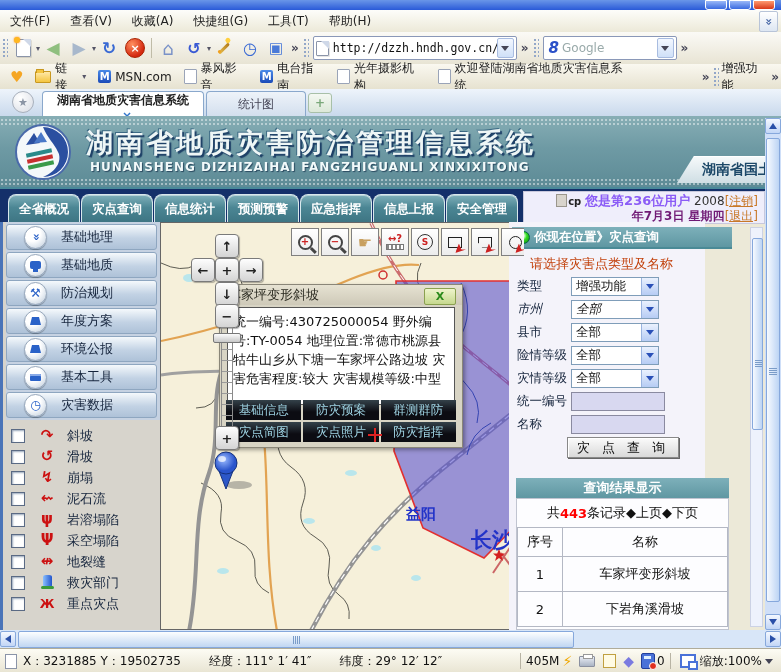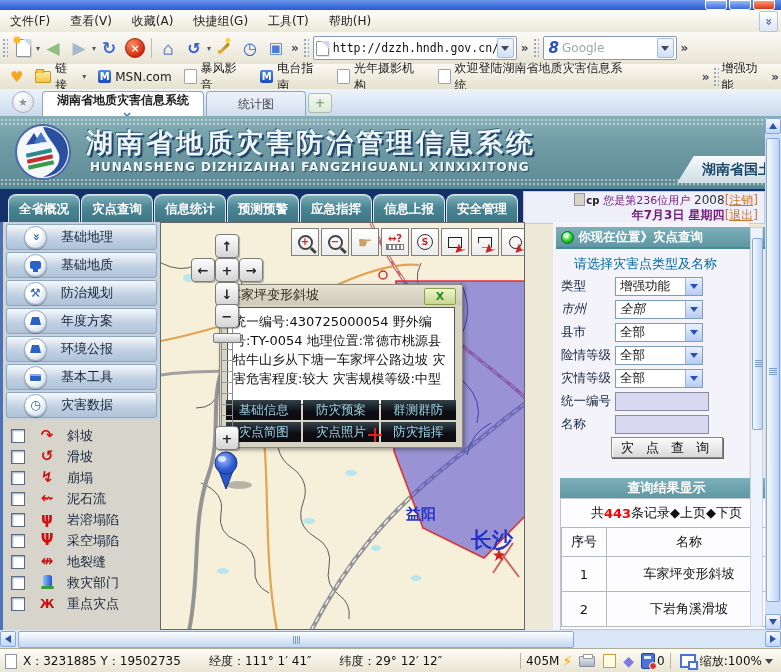--- a/index.html
+++ b/index.html
@@ -76,21 +76,21 @@
           clip-path:polygon(14% 0,100% 0,100% 100%,0 100%);display:flex;align-items:center;justify-content:center;
           color:#1c4868;font-weight:bold;font-size:14px;border-top:1px solid #fff;}
   
   .navbar{left:0;top:187px;width:781px;height:35px;background:#14306a;border-top:2px solid #4a8a9a;box-sizing:border-box;padding-left:40px;}
   .navbtn{position:absolute;top:5px;height:28px;width:70px;background:linear-gradient(#7fb0ba,#4b8694 45%,#3d7482);
           border:1px solid #d8e8ec;border-bottom:none;border-radius:8px 8px 0 0;color:#fff;font-weight:bold;font-size:12.5px;
           display:flex;align-items:center;justify-content:center;box-shadow:inset 0 1px 0 rgba(255,255,255,.45);}
   .userarea{position:absolute;left:523px;top:2px;width:242px;height:33px;background:#efeefb;border:1px solid #c8c8dc;
             box-sizing:border-box;text-align:right;padding:1px 6px 0 0;line-height:15px;white-space:nowrap;}
   .ubox{display:inline-block;width:9px;height:11px;background:#d8d4cc;border:1px solid #9a968c;vertical-align:-2px;margin-right:1px;}
-  .ucp{font-size:10px;font-weight:bold;color:#222;} .uvisitor{font-size:11px;font-weight:normal;color:#701a75;}
+  .ucp{font-size:10px;font-weight:bold;color:#222;} .uvisitor{font-size:13px;font-weight:bold;color:#8b5cf6;}
   .uyear{font-size:12px;color:#333;} .ulink{font-size:12px;color:#c87828;text-decoration:underline;}
   .udate{font-size:12px;font-weight:bold;color:#701a75;}
   
   .sidebar{left:0;top:222px;width:160px;height:408px;background:#d7d4cc;border-left:3px solid #4a74b8;box-sizing:border-box;}
   .secwrap{position:absolute;left:3px;top:0;width:157px;height:198px;background:#c6d2e2;}
   .secbar{position:absolute;left:3px;width:151px;height:26px;background:linear-gradient(#f5f9fc,#c2d2e4 55%,#aec2d8);
           border:1px solid #8ea6c0;border-radius:3px;display:flex;align-items:center;box-sizing:border-box;}
   .sic{width:21px;height:21px;border-radius:50%;margin-left:17px;flex:none;
        background:radial-gradient(circle at 35% 30%,#fff 40%,#e2e9f0 65%,#b9c6d6);border:1px solid #98a8bc;
        box-shadow:0 1px 1px rgba(0,0,0,.3);display:flex;align-items:center;justify-content:center;color:#2a62c8;font-weight:bold;font-size:12px;}
@@ -138,25 +138,25 @@
           border:1px solid #8aa050;border-radius:2px;color:#2a8a1a;font-weight:bold;font-size:11px;
           display:flex;align-items:center;justify-content:center;}
   .pbody{position:absolute;left:7px;top:22px;right:7px;height:98px;background:#fff;border:1px solid #555;
          padding:4px 5px;font-size:13px;line-height:19px;color:#111;overflow:hidden;box-sizing:border-box;}
   .pbtns{position:absolute;left:6px;right:6px;bottom:5px;display:grid;grid-template-columns:1fr 1fr 1fr;gap:2px;}
   .pbtn{height:20px;background:linear-gradient(#34424a,#0c0c12 60%);color:#9fd4e4;font-size:12.5px;
         display:flex;align-items:center;justify-content:center;}
   .xhair{position:absolute;width:14px;height:14px;z-index:8;
          background:linear-gradient(#d22,#d22) center/14px 2px no-repeat,linear-gradient(#d22,#d22) center/2px 14px no-repeat;}
   
-  .rightpanel{left:553px;top:222px;width:196px;height:408px;background:#f4f3fa;}
+  .rightpanel{left:509px;top:222px;width:196px;height:408px;background:#f4f3fa;}
   .rp-header{position:absolute;left:3px;top:5px;width:220px;height:20px;background:linear-gradient(#7db0ba,#5f97a2);
              display:flex;align-items:center;color:#fff;font-weight:bold;font-size:12.5px;border-bottom:2px solid #4a8a96;}
   .gdot{width:11px;height:11px;border-radius:50%;margin:0 4px 0 5px;background:radial-gradient(circle at 40% 35%,#eaffea 15%,#33dd22 45%,#0a7a08);border:1px solid #064;}
-  .prompt{position:absolute;left:21px;top:33px;font-size:13px;color:#0369a1;}
+  .prompt{position:absolute;left:21px;top:33px;font-size:13px;color:#c2410c;}
   .frow{position:absolute;left:8px;width:225px;height:20px;display:flex;align-items:center;}
   .flabel{width:54px;font-size:12.5px;color:#15243c;flex:none;}
   .selbox2{position:relative;width:88px;height:19px;background:#fff;border:1px solid #7f9db9;box-sizing:border-box;
            display:flex;align-items:center;padding-left:4px;font-size:12.5px;color:#111;}
   .selarr{position:absolute;right:0px;top:0px;bottom:0px;width:16px;background:linear-gradient(#eaf1fe,#b6ccf4);
           border-left:1px solid #9ab4e0;display:flex;align-items:center;justify-content:center;}
   .selarr::after{content:"";border:4px solid transparent;border-top:5px solid #2a50b8;margin-top:5px;}
   .tinput{width:88px;height:15px;background:#d8d8f0;border:1px solid #8a8aa0;}
   .qbtn{position:absolute;left:58px;top:215px;width:110px;height:19px;background:linear-gradient(#fbfbfb,#d9d9d9);
         border:1px solid #888;box-shadow:1px 1px 0 #666, inset 1px 1px 0 #fff;font-size:13px;letter-spacing:4px;

